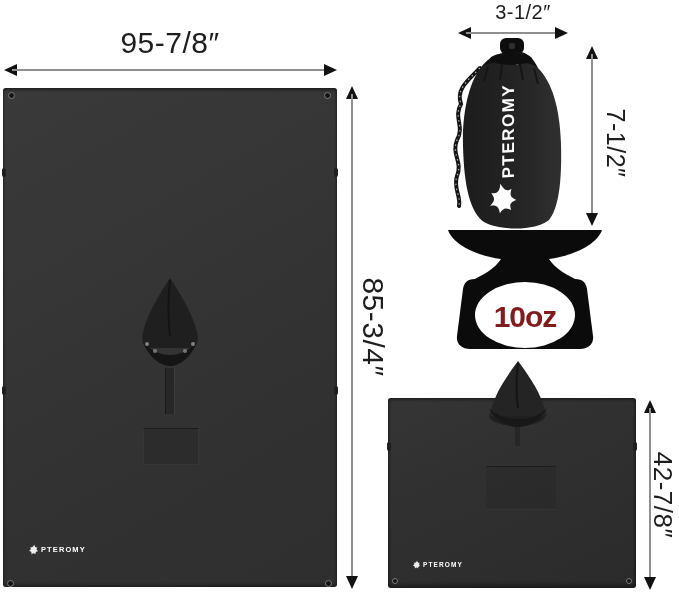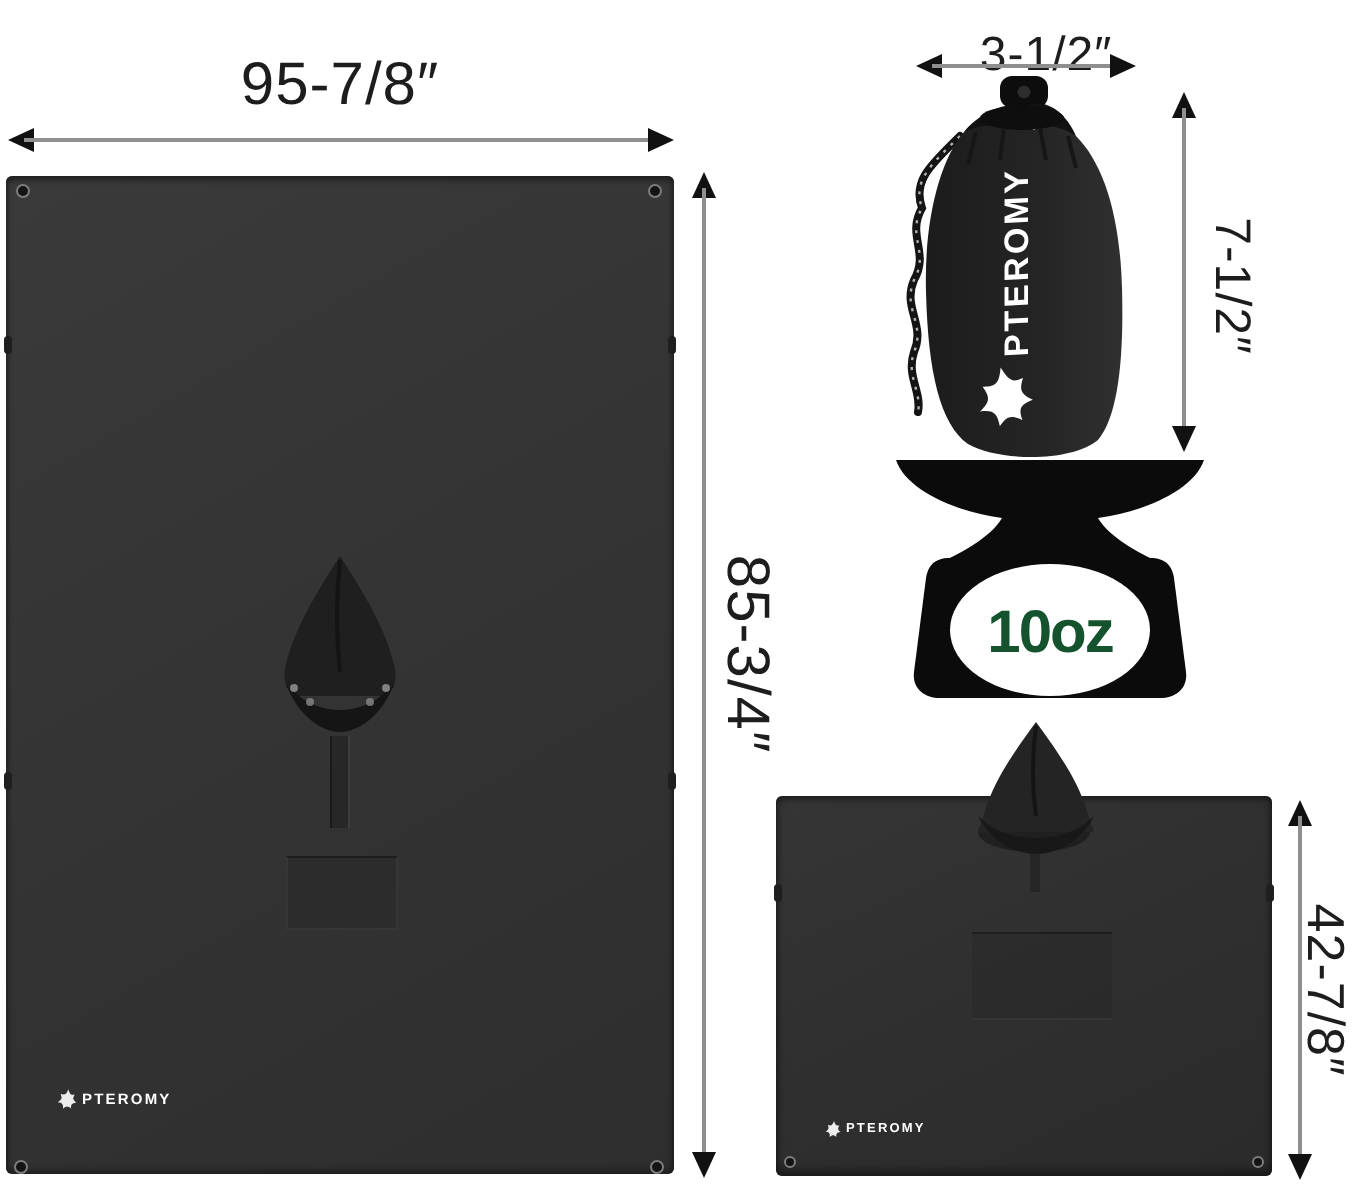--- a/index.html
+++ b/index.html
@@ -49,21 +49,21 @@
     left:140px;top:340px;width:54px;height:35px;
     background:rgba(0,0,0,.10);
     border:1px solid rgba(255,255,255,.05);
     border-top:1.5px solid rgba(0,0,0,.35);
   }
   .brand-logo{display:flex;align-items:center;gap:2px;}
   .brand-logo .txt{color:var(--logo_white,#fff);font-weight:bold;letter-spacing:1.1px;}
 
   
   #weight-label{
-    width:110px;text-align:center;color:#14532d;
+    width:110px;text-align:center;color:#7f1d1d;
     font-weight:bold;font-size:30px;letter-spacing:-1px;
   }
 
   #poncho-body{
     left:388px;top:398px;width:248px;height:190px;
     background:linear-gradient(155deg,#353535 0%,var(--poncho_fill,#2f2f2f) 50%,#2b2b2b 100%);
     border-radius:3px;
     box-shadow:inset 0 2px 3px rgba(0,0,0,.4), inset 0 -3px 4px rgba(0,0,0,.4);
   }
 </style>
@@ -110,21 +110,21 @@
     </div>
   </div>
 
   <div class="v-dim" style="left:346px;top:86px;height:503px;">
     <div class="ah ah-up"></div>
     <div class="line"></div>
     <div class="ah ah-down"></div>
   </div>
   <div class="abs dim-label rot90" style="left:308px;top:309px;width:130px;height:36px;font-size:30px;line-height:36px;">85-3/4″</div>
 
-  <div class="abs dim-label" style="left:463px;top:1px;width:120px;font-size:24px;margin-top:13px;">3-1/2″</div>
+  <div class="abs dim-label" style="left:463px;top:1px;width:120px;font-size:20px;">3-1/2″</div>
 
   <div class="h-dim" style="left:458px;top:27px;width:110px;">
     <div class="ah ah-left"></div>
     <div class="line"></div>
     <div class="ah ah-right"></div>
   </div>
 
   <div class="abs" style="left:448px;top:36px;width:124px;height:200px;">
     <svg width="124" height="200" viewBox="0 0 124 200">
       <defs>

